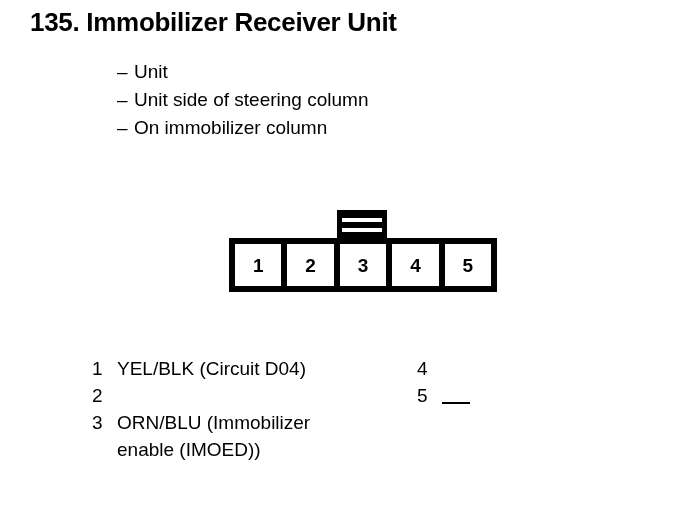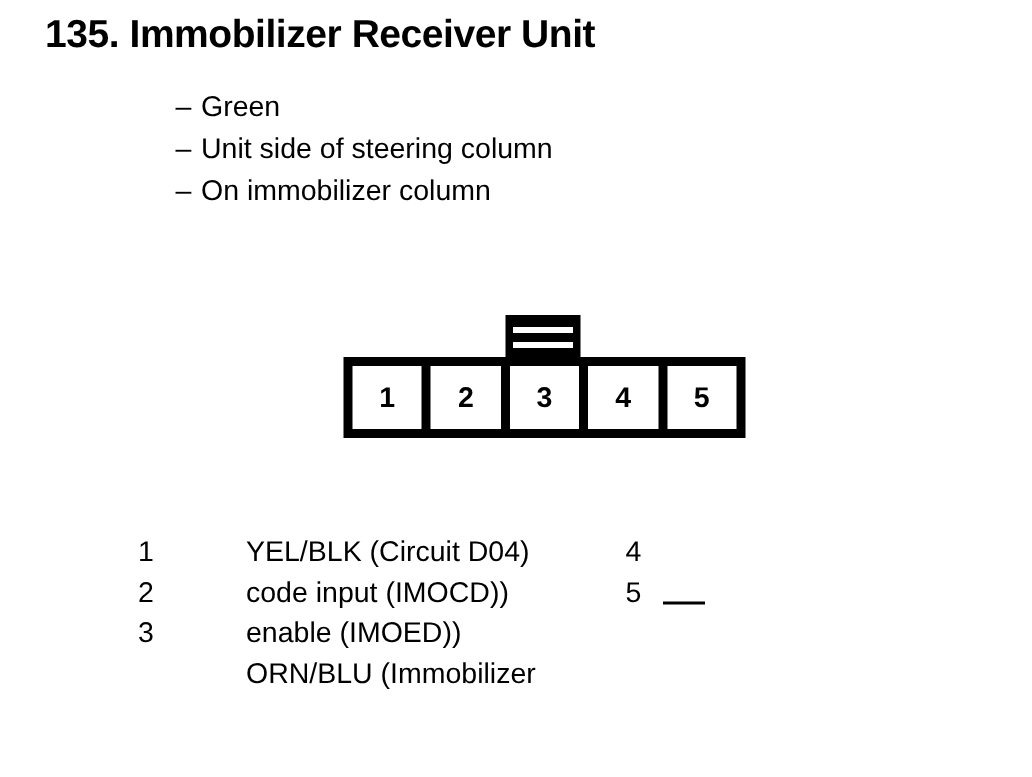--- a/index.html
+++ b/index.html
@@ -124,40 +124,40 @@
     line-height: 27px;
   }
   .legend-num {
     flex: 0 0 25px;
     width: 25px;
     text-align: left;
   }
   .legend-desc {
     flex: 1 1 auto;
   }
-  .legend-desc .wrap-line { display: block; margin-left: 47px; }
+  .legend-desc .wrap-line { display: block; }
 
   .legend-dash-mark {
     display: inline-block;
     width: 28px;
     height: 2px;
     background: #000000;
     vertical-align: middle;
     margin-top: 13px;
   }
 </style>
 </head>
 <body>
 
 <div class="page-title">135. Immobilizer Receiver Unit</div>
 
 <div class="bullet-list">
   <div class="bullet-row">
     <span class="bullet-dash">–</span>
-    <span class="bullet-text">Green</span>
+    <span class="bullet-text">Unit</span>
   </div>
   <div class="bullet-row">
     <span class="bullet-dash">–</span>
     <span class="bullet-text">Unit side of steering column</span>
   </div>
   <div class="bullet-row">
     <span class="bullet-dash">–</span>
     <span class="bullet-text">On immobilizer column</span>
   </div>
 </div>
@@ -186,29 +186,28 @@
     <div class="legend-entry">
       <span class="legend-num">1</span>
       <span class="legend-desc">
         <span class="wrap-line">YEL/BLK (Circuit D04)</span>
       </span>
     </div>
 
     <div class="legend-entry">
       <span class="legend-num">2</span>
       <span class="legend-desc">
-        <span class="wrap-line">code input (IMOCD))</span>
       </span>
     </div>
 
     <div class="legend-entry">
       <span class="legend-num">3</span>
       <span class="legend-desc">
+        <span class="wrap-line">ORN/BLU (Immobilizer</span>
         <span class="wrap-line">enable (IMOED))</span>
-        <span class="wrap-line">ORN/BLU (Immobilizer</span>
       </span>
     </div>
 
   </div>
 
   <div class="legend-col right">
 
     <div class="legend-entry">
       <span class="legend-num">4</span>
     </div>

